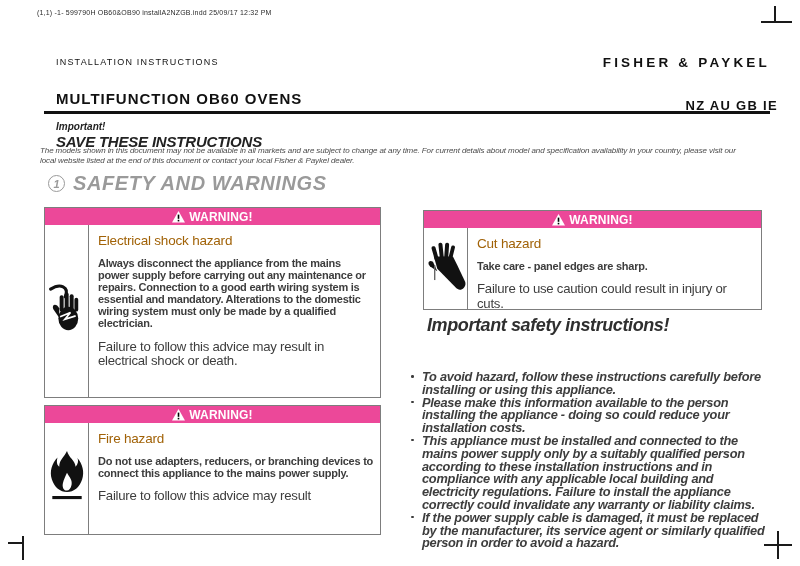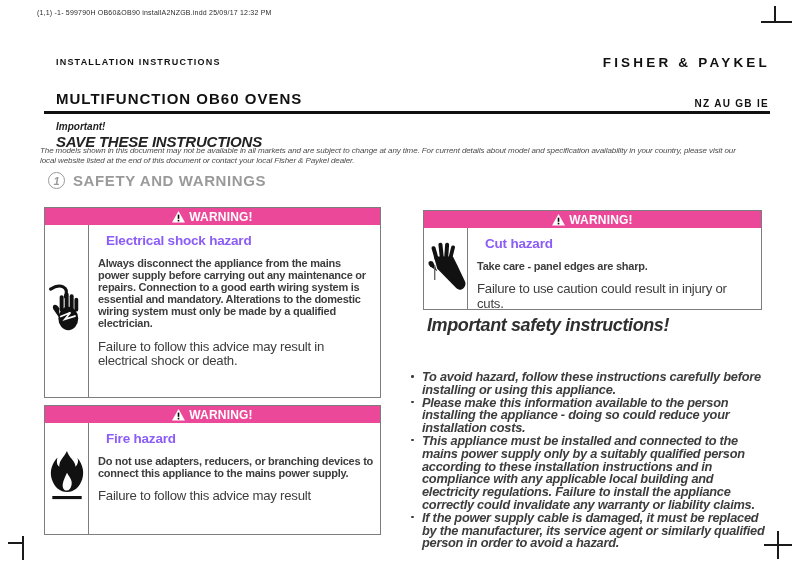--- a/index.html
+++ b/index.html
@@ -14,60 +14,60 @@
   .print-meta { left:37px; top:9px; font-size:7px; color:#2b2b2b; letter-spacing:.2px; }
   .crop { background:#1a1a1a; }
   .crop-tr-v { left:774px; top:6px;  width:1.5px; height:16px; }
   .crop-tr-h { left:761px; top:21px; width:31px;  height:1.5px; }
   .crop-bl-h { left:8px;   top:542px; width:16px; height:1.5px; }
   .crop-bl-v { left:22px;  top:536px; width:1.5px; height:24px; }
   .crop-br-h { left:764px; top:544px; width:28px; height:1.5px; }
   .crop-br-v { left:777px; top:531px; width:1.5px; height:28px; }
 
   
-  .doc-type { left:56px; top:57px; font-size:9px; font-weight:bold; letter-spacing:1.2px; color:#111; }
+  .doc-type { left:56px; top:57px; font-size:9px; font-weight:normal; letter-spacing:1.2px; color:#111; }
   .brand    { right:30px; top:55px; font-size:13.5px; font-weight:bold; letter-spacing:3.2px; color:#111;margin-left:24px; }
   .doc-title{ left:56px; top:90px; font-size:15px; font-weight:bold; letter-spacing:1px; color:#111; }
-  .regions  { right:31px; top:98px; font-size:10px; font-weight:bold; letter-spacing:1.3px; color:#111; }
+  .regions  { right:22px; top:98px; font-size:13px; font-weight:bold; letter-spacing:1.3px; color:#111; }
   .rule     { left:44px; top:111px; width:726px; height:3px; background:#111; }
 
   
   .important-label { left:56px; top:121px; font-size:10px; font-weight:bold; font-style:italic; color:#222; }
   .save-label      { left:56px; top:133px; font-size:15px;  font-weight:bold; font-style:italic; letter-spacing:-.2px; color:#222; }
   .disclaimer {
     left:40px; top:146px; width:706px; font-size:8px; font-style:italic;
     color:#4a4a4a; line-height:1.3; letter-spacing:-.1px;
   }
 
   
   .section-head { left:48px; top:172px; display:flex; align-items:center; gap:8px; color:#9a9a9a; }
   .section-circle {
     width:17px; height:17px; border:1.6px solid #9a9a9a; border-radius:50%;
     display:flex; align-items:center; justify-content:center;
     font-size:11px; font-style:italic; font-weight:600;
   }
-  .section-title { font-size:15px; font-weight:600; letter-spacing:.6px; }
+  .section-title { font-size:20px; font-style:italic; font-weight:600; letter-spacing:.6px; }
 
   
   .wbox { position:absolute; border:1.5px solid #7d7d7d; background:#fff; display:flex; flex-direction:column; }
   .wbox-1 { left:44px;  top:207px; width:337px; height:191px; }
   .wbox-2 { left:44px;  top:405px; width:337px; height:130px; }
   .wbox-3 { left:423px; top:210px; width:339px; height:100px; }
   .wbar {
     background:#ec4899; color:#fff; height:17px; flex:0 0 17px;
     display:flex; align-items:center; justify-content:center; gap:4px;
     font-size:12px; font-weight:bold; letter-spacing:.2px;
   }
   .wbody { flex:1; display:flex; min-height:0; }
   .wicon-cell {
     flex:0 0 44px; border-right:1.5px solid #7d7d7d;
     display:flex; align-items:center; justify-content:center;
   }
   .wtext-cell { flex:1; padding:6px 6px 4px 9px; color:#3d3d3d; }
-  .wtitle { font-size:13.5px; font-weight:bold; color:#8b5cf6; letter-spacing:-.2px; margin:2px 8px 9px; }
+  .wtitle { font-size:13.5px; font-weight:normal; color:#a16207; letter-spacing:-.2px; margin:2px 0 9px; }
   .wpara  { font-size:11px; font-weight:bold; line-height:1.1; letter-spacing:-.25px; margin-bottom:10px; }
   .wconseq{ font-size:13.2px; font-weight:normal; line-height:1.1; letter-spacing:-.25px; }
 
   
   .safety-heading {
     left:427px; top:315px; font-size:18px; font-weight:bold; font-style:italic;
     color:#2f2f2f; letter-spacing:-.4px;
   }
   .safety-list { left:409px; top:345px; width:356px; list-style:none;margin-top:26px; }
   .safety-list li {

